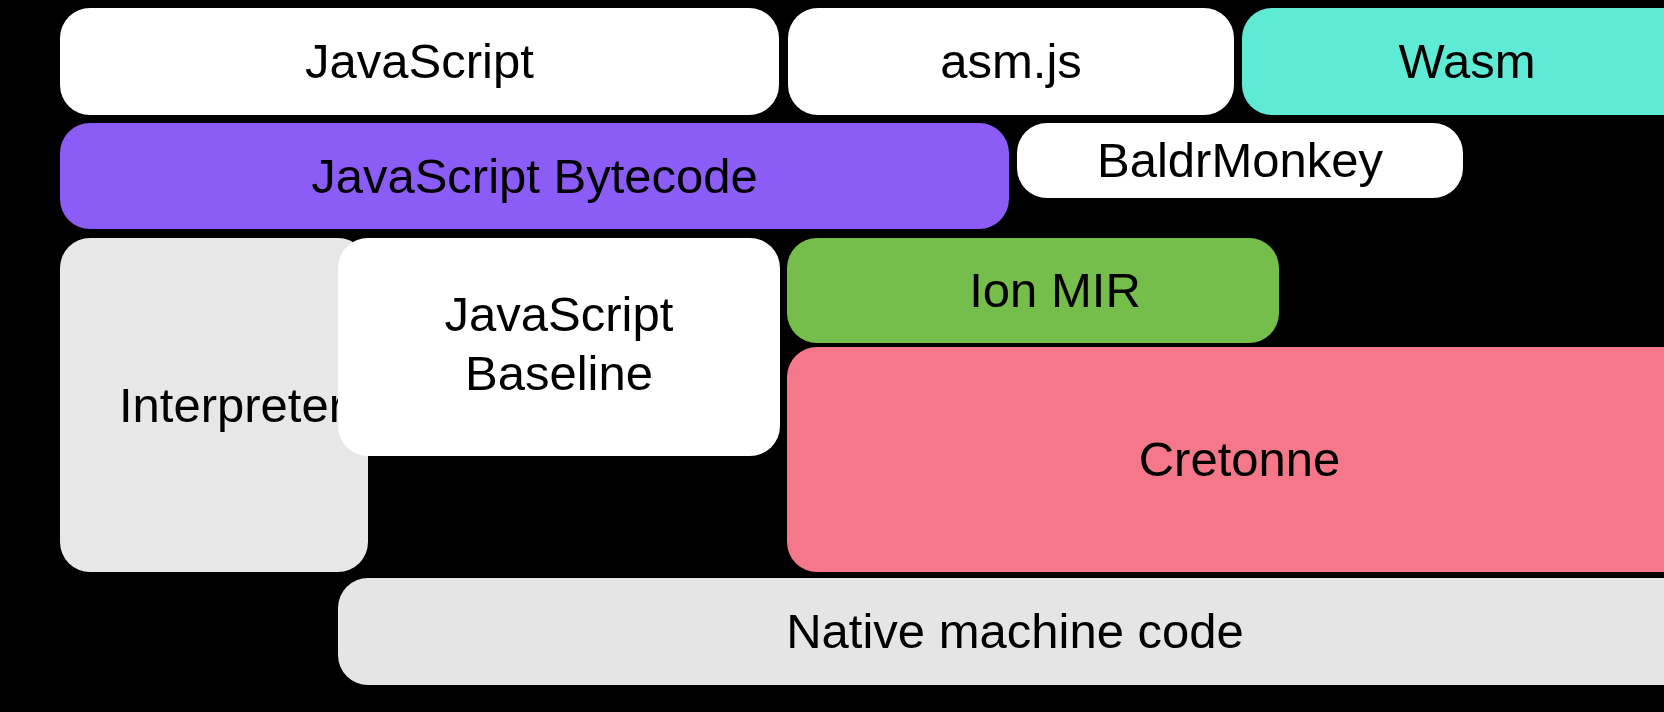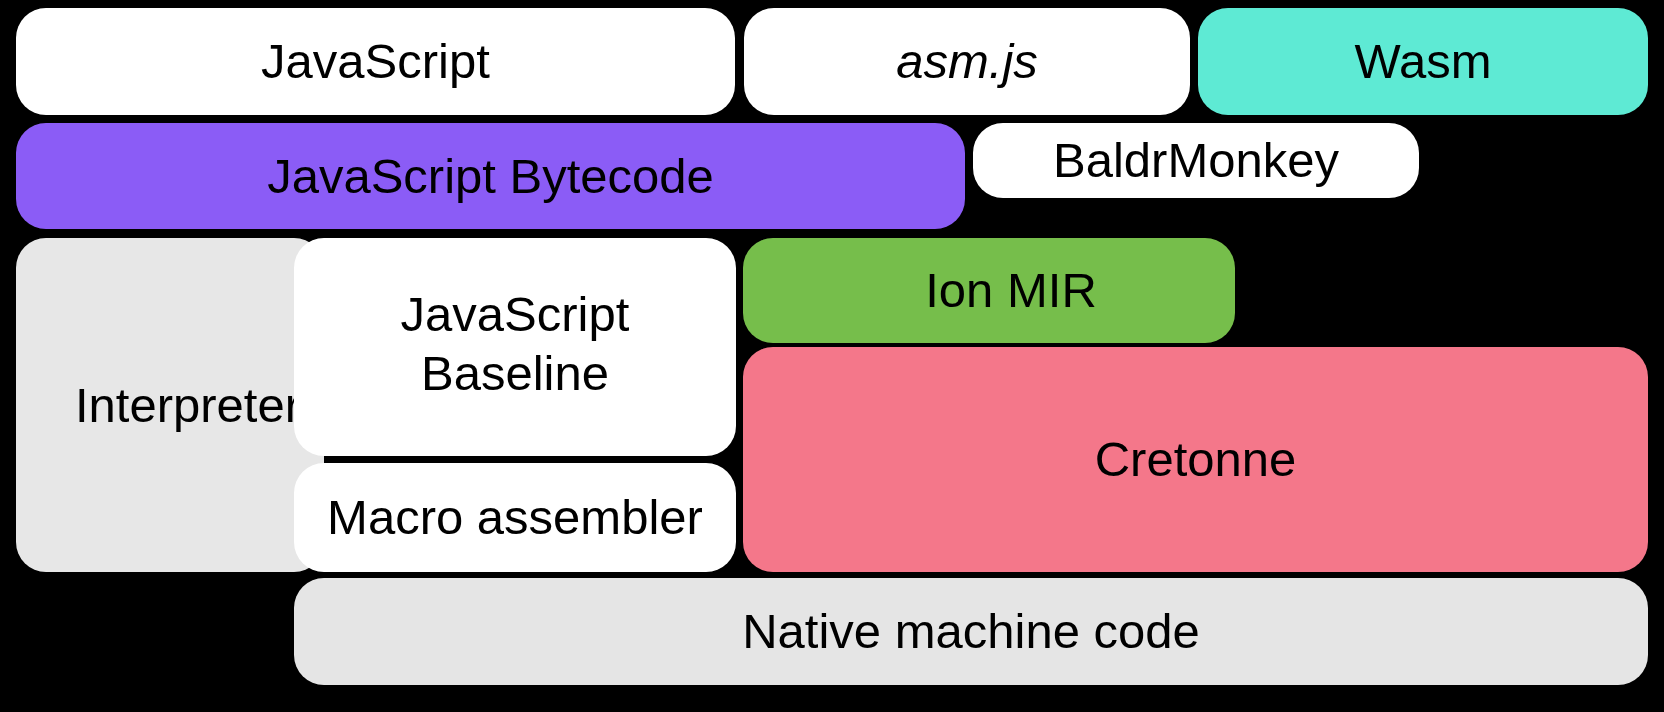--- a/index.html
+++ b/index.html
@@ -16,27 +16,28 @@
   }
   .box {
     position: absolute;
     border-radius: 30px;
     display: flex;
     align-items: center;
     justify-content: center;
     text-align: center;
     font-size: 49px;
     line-height: 1.2;
+    margin-left: 44px;
   }
   .box .label {
     white-space: pre-line;
   }
   
   .b-javascript     { left: 16px;   top: 8px;   width: 719px;  height: 107px; }
-  .b-asmjs          { left: 744px;  top: 8px;   width: 446px;  height: 107px; font-style: italic; }
+  .b-asmjs          { left: 744px;  top: 8px;   width: 446px;  height: 107px; }
   .b-wasm           { left: 1198px; top: 8px;   width: 450px;  height: 107px; }
   .b-bytecode       { left: 16px;   top: 123px; width: 949px;  height: 106px; }
   .b-baldrmonkey    { left: 973px;  top: 123px; width: 446px;  height: 75px; }
   .b-interpreter    { left: 16px;   top: 238px; width: 272px;  height: 334px; }
   .b-baseline       { left: 294px;  top: 238px; width: 442px;  height: 218px; padding-bottom: 6px; box-sizing: border-box; }
   .b-ionmir         { left: 743px;  top: 238px; width: 448px;  height: 105px; padding-left: 44px; }
   .b-cretonne       { left: 743px;  top: 347px; width: 905px;  height: 225px; }
   .b-macroassembler { left: 294px;  top: 463px; width: 442px;  height: 109px; }
   .b-nativecode     { left: 294px;  top: 578px; width: 1354px; height: 107px; }
 </style>
@@ -75,21 +76,18 @@
   </div>
 
   <div class="box b-ionmir" style="background-color: rgb(118, 190, 75);">
     <span class="label">Ion MIR</span>
   </div>
 
   <div class="box b-cretonne" style="background-color: rgb(244, 119, 138); justify-content: center;">
     <span class="label">Cretonne</span>
   </div>
 
-  <div class="box b-macroassembler" style="background-color: rgb(255, 255, 255);">
-    <span class="label">Macro assembler</span>
-  </div>
 
   <div class="box b-nativecode" style="background-color: #e5e5e5;">
     <span class="label">Native machine code</span>
   </div>
 
 </div>
 
 </body></html>

